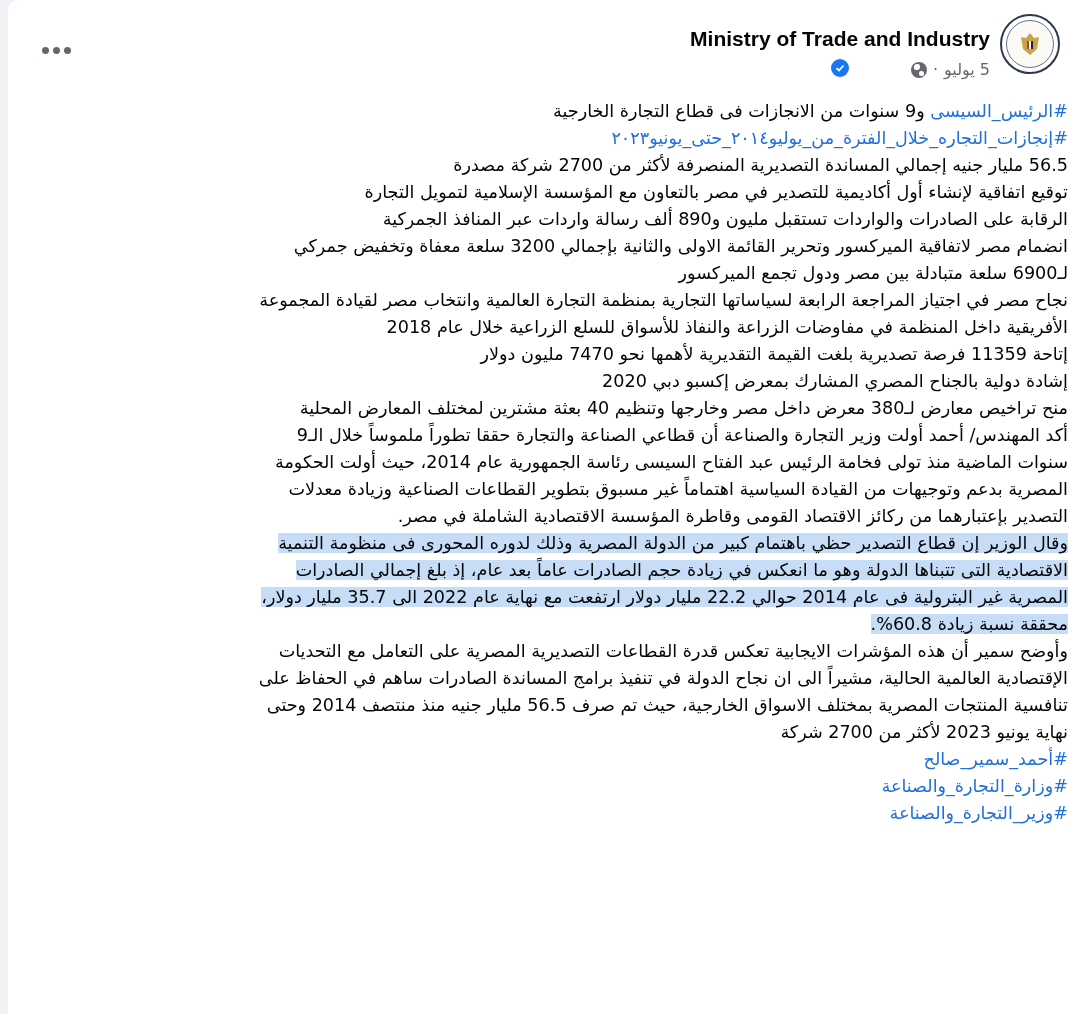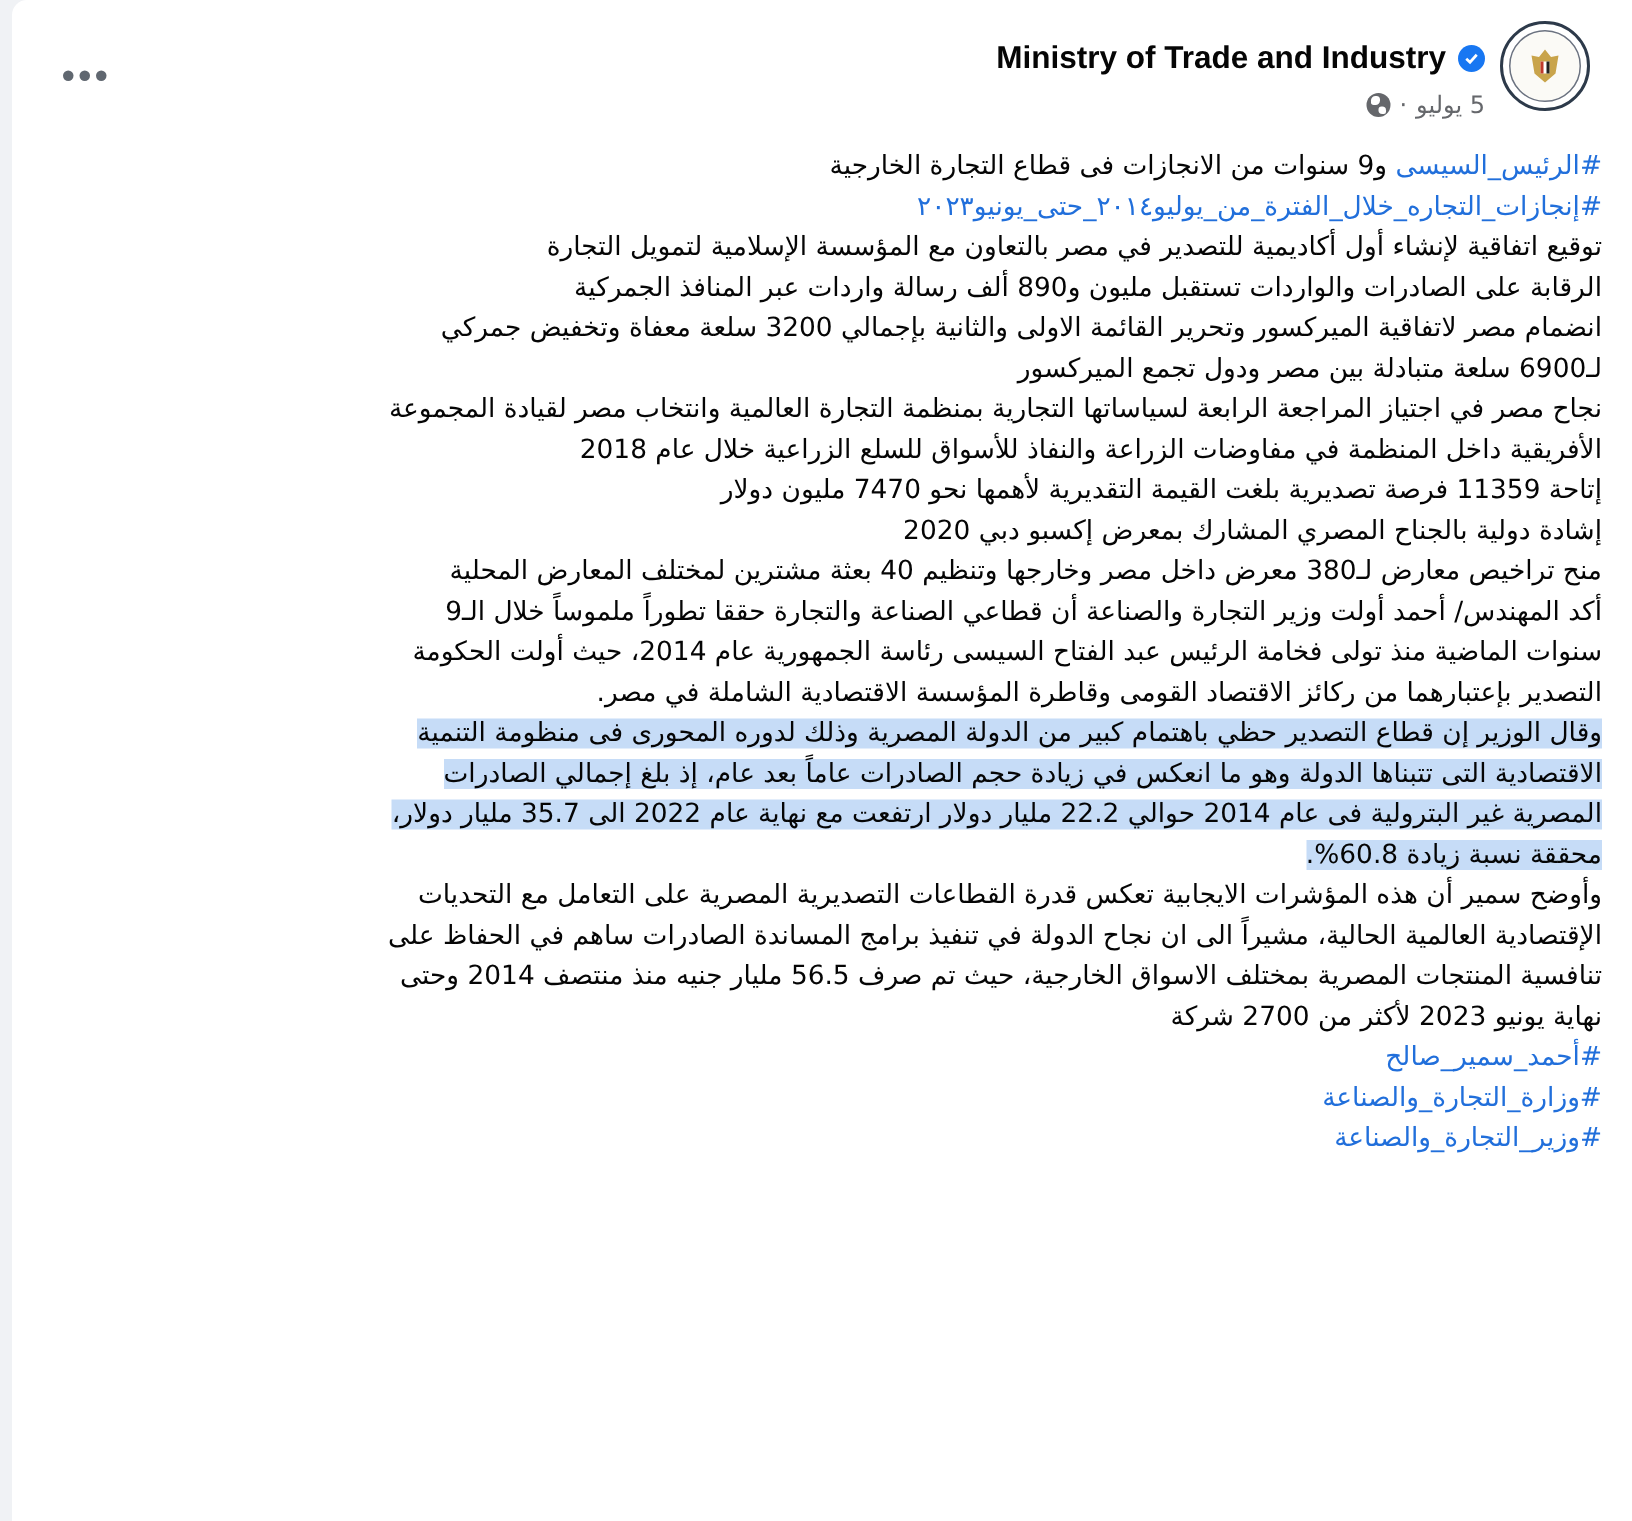--- a/index.html
+++ b/index.html
@@ -26,20 +26,21 @@
       border-radius: 50%; background: #fff; border: 2px solid #2d3a4a; box-sizing: border-box;
       display: flex; align-items: center; justify-content: center; overflow: hidden;
     }
     .avatar .inner {
       width: 46px; height: 46px; border-radius: 50%; border: 1px solid #6b7280;
       display: flex; align-items: center; justify-content: center; background: #fbfaf6;
     }
     .page-name {
       position: absolute; right: 98px; top: 27px; display: flex; align-items: center; gap: 8px;
       direction: ltr;
+      flex-direction: column;
     }
     .page-name .name {
       font-family: "Liberation Sans", sans-serif; font-weight: bold; font-size: 21px; color: #050505;
       cursor: pointer;
     }
     .verified {
       width: 18px; height: 18px; border-radius: 50%; background: #1877f2;
       display: flex; align-items: center; justify-content: center;
     }
     .meta {
@@ -100,31 +101,33 @@
         <rect x="16" y="12" width="2" height="8" fill="#222"></rect>
       </svg>
     </div>
   </div>
 </div>
 
 <div class="body">
   <span class="line"><span class="tag">#الرئيس_السيسى</span><span>  و9 سنوات من الانجازات فى قطاع التجارة الخارجية</span></span>
   <span class="line"><span class="tag">#إنجازات_التجاره_خلال_الفترة_من_يوليو٢٠١٤_حتى_يونيو٢٠٢٣</span></span>
 
+  <span class="line">56.5 مليار جنيه إجمالي المساندة التصديرية المنصرفة لأكثر من 2700 شركة مصدرة</span>
   <span class="line">توقيع اتفاقية لإنشاء أول أكاديمية للتصدير في مصر بالتعاون مع المؤسسة الإسلامية لتمويل التجارة</span>
   <span class="line">الرقابة على الصادرات والواردات تستقبل مليون و890 ألف رسالة واردات عبر المنافذ الجمركية</span>
   <span class="line">انضمام مصر لاتفاقية الميركسور وتحرير القائمة الاولى والثانية بإجمالي 3200 سلعة معفاة وتخفيض جمركي</span>
   <span class="line">لـ6900 سلعة متبادلة بين مصر ودول تجمع الميركسور</span>
   <span class="line">نجاح مصر في اجتياز المراجعة الرابعة لسياساتها التجارية بمنظمة التجارة العالمية وانتخاب مصر لقيادة المجموعة</span>
   <span class="line">الأفريقية داخل المنظمة في مفاوضات الزراعة والنفاذ للأسواق للسلع الزراعية خلال عام 2018</span>
   <span class="line">إتاحة 11359 فرصة تصديرية بلغت القيمة التقديرية لأهمها نحو 7470 مليون دولار</span>
   <span class="line">إشادة دولية بالجناح المصري المشارك بمعرض إكسبو دبي 2020</span>
   <span class="line">منح تراخيص معارض لـ380 معرض داخل مصر وخارجها وتنظيم 40 بعثة مشترين لمختلف المعارض المحلية</span>
   <span class="line">أكد المهندس/ أحمد أولت وزير التجارة والصناعة أن قطاعي الصناعة والتجارة حققا تطوراً ملموساً خلال الـ9</span>
   <span class="line">سنوات الماضية منذ تولى فخامة الرئيس عبد الفتاح السيسى رئاسة الجمهورية عام 2014، حيث أولت الحكومة</span>
+  <span class="line">المصرية بدعم وتوجيهات من القيادة السياسية اهتماماً غير مسبوق بتطوير القطاعات الصناعية وزيادة معدلات</span>
   <span class="line">التصدير بإعتبارهما من ركائز الاقتصاد القومى وقاطرة المؤسسة الاقتصادية الشاملة في مصر.</span>
 
   <span class="line"><span class="hl">وقال الوزير إن قطاع التصدير حظي باهتمام كبير من الدولة المصرية وذلك لدوره المحورى فى منظومة التنمية</span></span>
   <span class="line"><span class="hl">الاقتصادية التى تتبناها الدولة وهو ما انعكس في زيادة حجم الصادرات عاماً بعد عام، إذ بلغ إجمالي الصادرات</span></span>
   <span class="line"><span class="hl">المصرية غير البترولية فى عام 2014 حوالي 22.2 مليار دولار ارتفعت مع نهاية عام 2022 الى 35.7 مليار دولار،</span></span>
   <span class="line"><span class="hl">محققة نسبة زيادة 60.8%.</span></span>
 
   <span class="line">وأوضح سمير أن هذه المؤشرات الايجابية تعكس قدرة القطاعات التصديرية المصرية على التعامل مع التحديات</span>
   <span class="line">الإقتصادية العالمية الحالية، مشيراً الى ان نجاح الدولة في تنفيذ برامج المساندة الصادرات ساهم في الحفاظ على</span>
   <span class="line">تنافسية المنتجات المصرية بمختلف الاسواق الخارجية، حيث تم صرف 56.5 مليار جنيه منذ منتصف 2014 وحتى</span>

